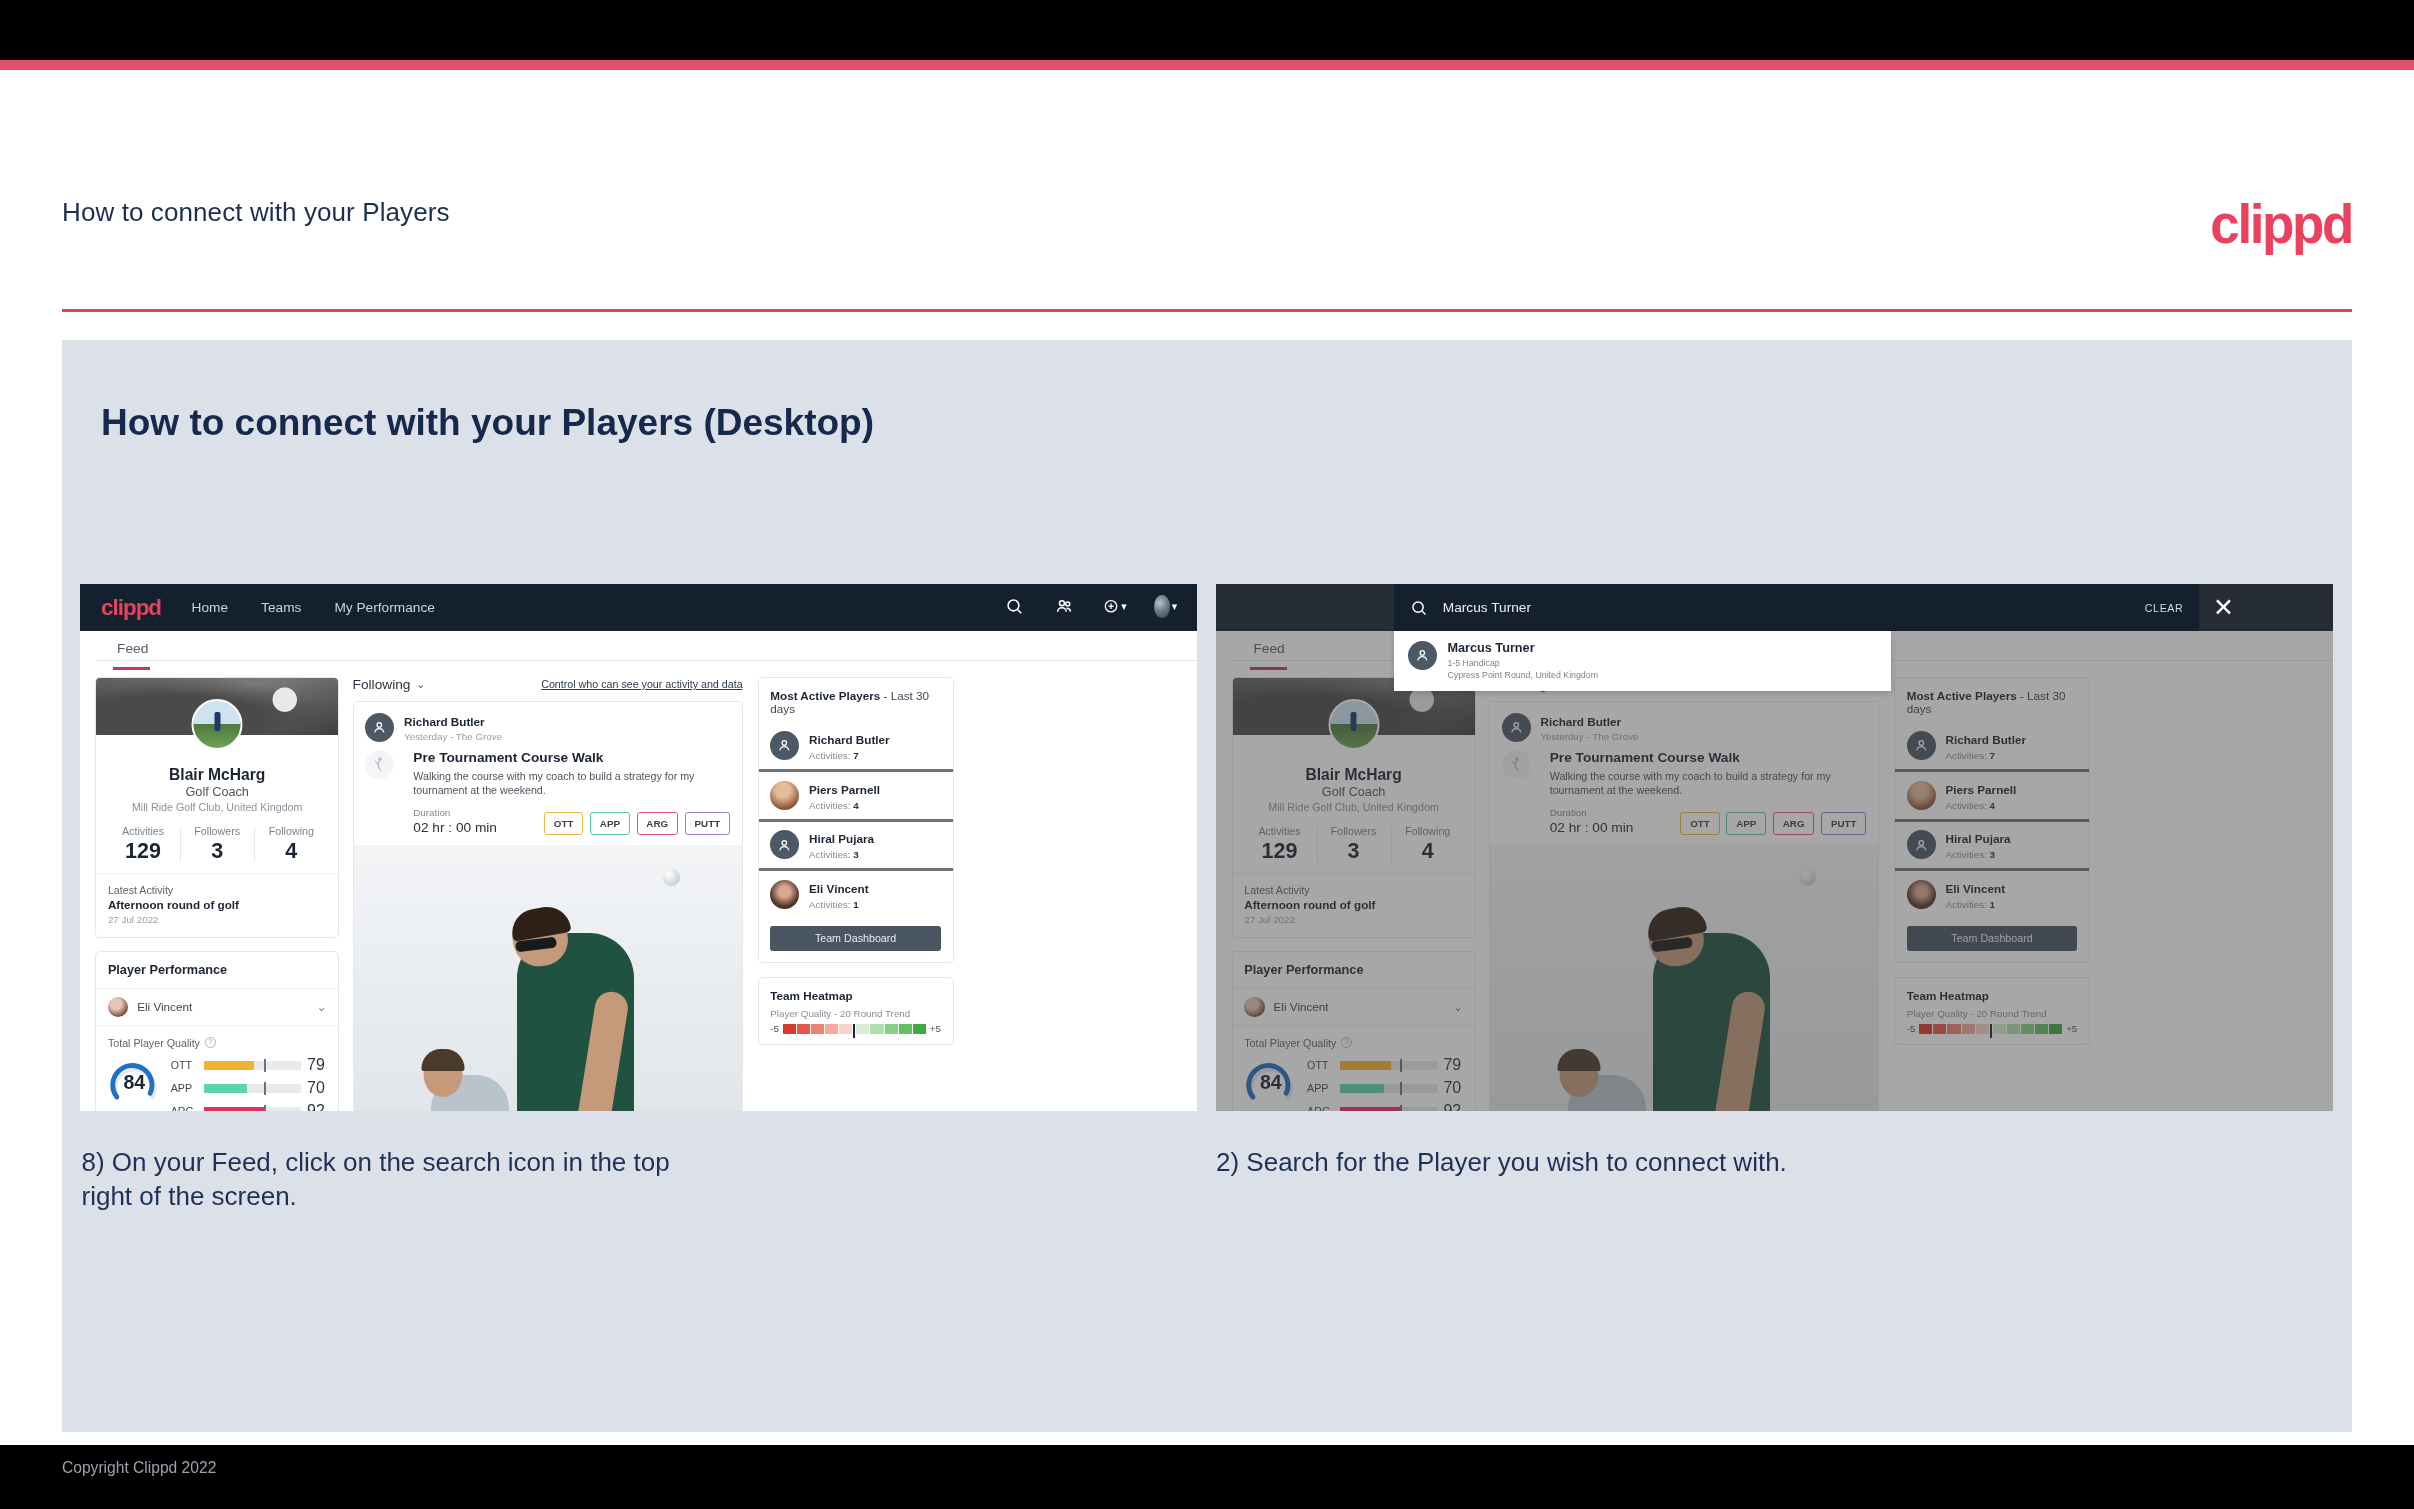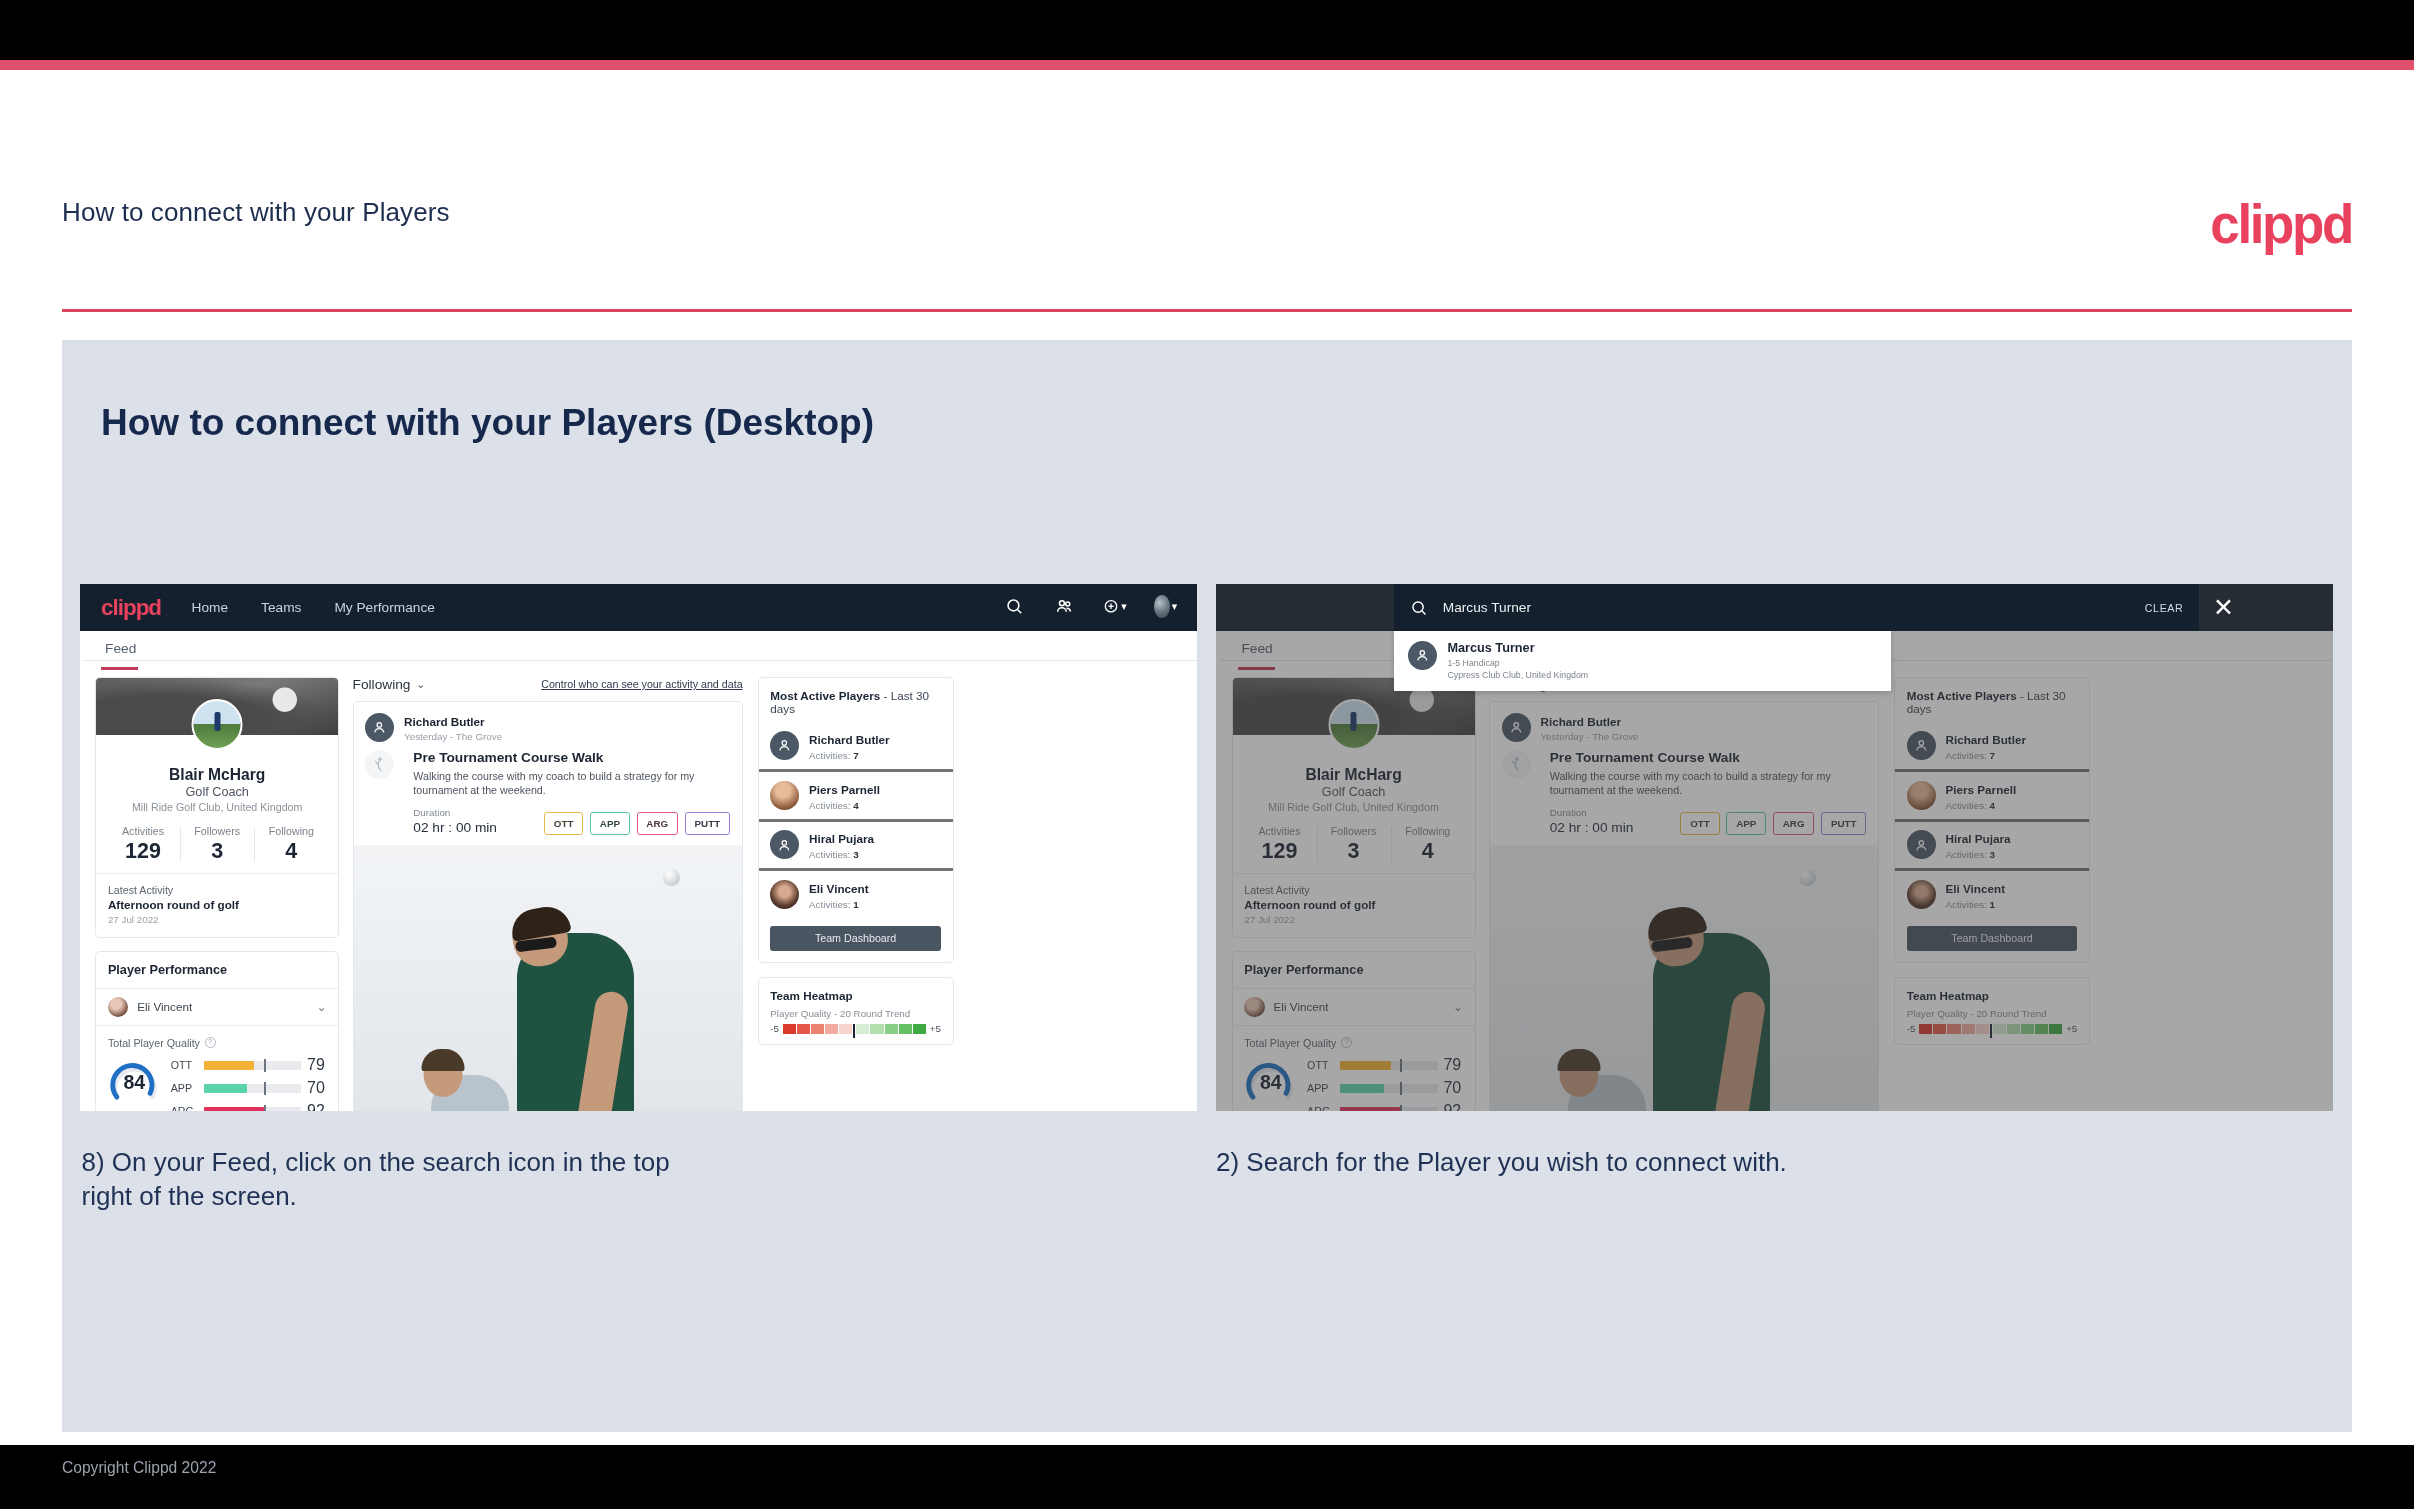--- a/index.html
+++ b/index.html
@@ -75,21 +75,21 @@
   .nav-icons { position:absolute; right:19.5px; top:10.7px; display:flex; gap:27px; align-items:center; }
   .nav-icons .ic { width:23.4px; height:23.4px; color:#fff; display:flex; align-items:center; justify-content:center; }
   .nav-icons svg { width:18.5px; height:18.5px; stroke:#fff; fill:none; stroke-width:2; }
   .caret { font-size:10.7px; color:#fff; margin-left:2px; }
   .nav-avatar {
     width:23.4px; height:23.4px; border-radius:50%;
     background: radial-gradient(circle at 35% 35%, #b9c4cc 0%, #6f7b85 45%, #30414d 100%);
   }
 
   .tabs-bar {
-    position:absolute; left:4px; top:47px; width:100%; height:30px;
+    position:absolute; left:16px; top:47px; width:100%; height:30px;
     background:#fff; border-bottom:1px solid #e3e6ea;
   }
   .tab-feed {
     position:absolute; left:21.5px; top:9.8px; font-size:13.7px; color:#55606d;
   }
   .tab-underline { position:absolute; left:17.6px; top:36px; width:37px; height:2.9px; background:#c23a57; }
 
   .board { position:absolute; left:0; top:87px; width:100%; bottom:0; background:#fff; }
 
   
@@ -799,21 +799,21 @@
         <div class="suggest">
           <span class="avatar-dark">
             <svg viewBox="0 0 24 24" fill="none" stroke="#fff" stroke-width="1.8">
                 <circle cx="12" cy="8.5" r="3.2"></circle>
                 <path d="M5.5 19.5c.8-3.6 3.4-5.5 6.5-5.5s5.7 1.9 6.5 5.5"></path>
               </svg>
           </span>
           <span>
             <div class="sg-name">Marcus Turner</div>
             <div class="sg-l1">1-5 Handicap</div>
-            <div class="sg-l2">Cypress Club Club, United Kingdom</div>
+            <div class="sg-l2">Cypress Point Round, United Kingdom</div>
           </span>
         </div>
       </div>
 
       <div class="caption cap-left">8) On your Feed, click on the search icon in the top right of the screen.</div>
       <div class="caption cap-right">2) Search for the Player you wish to connect with.</div>
     </div>
 
     <div class="copyright">Copyright Clippd 2022</div>
   </div>

